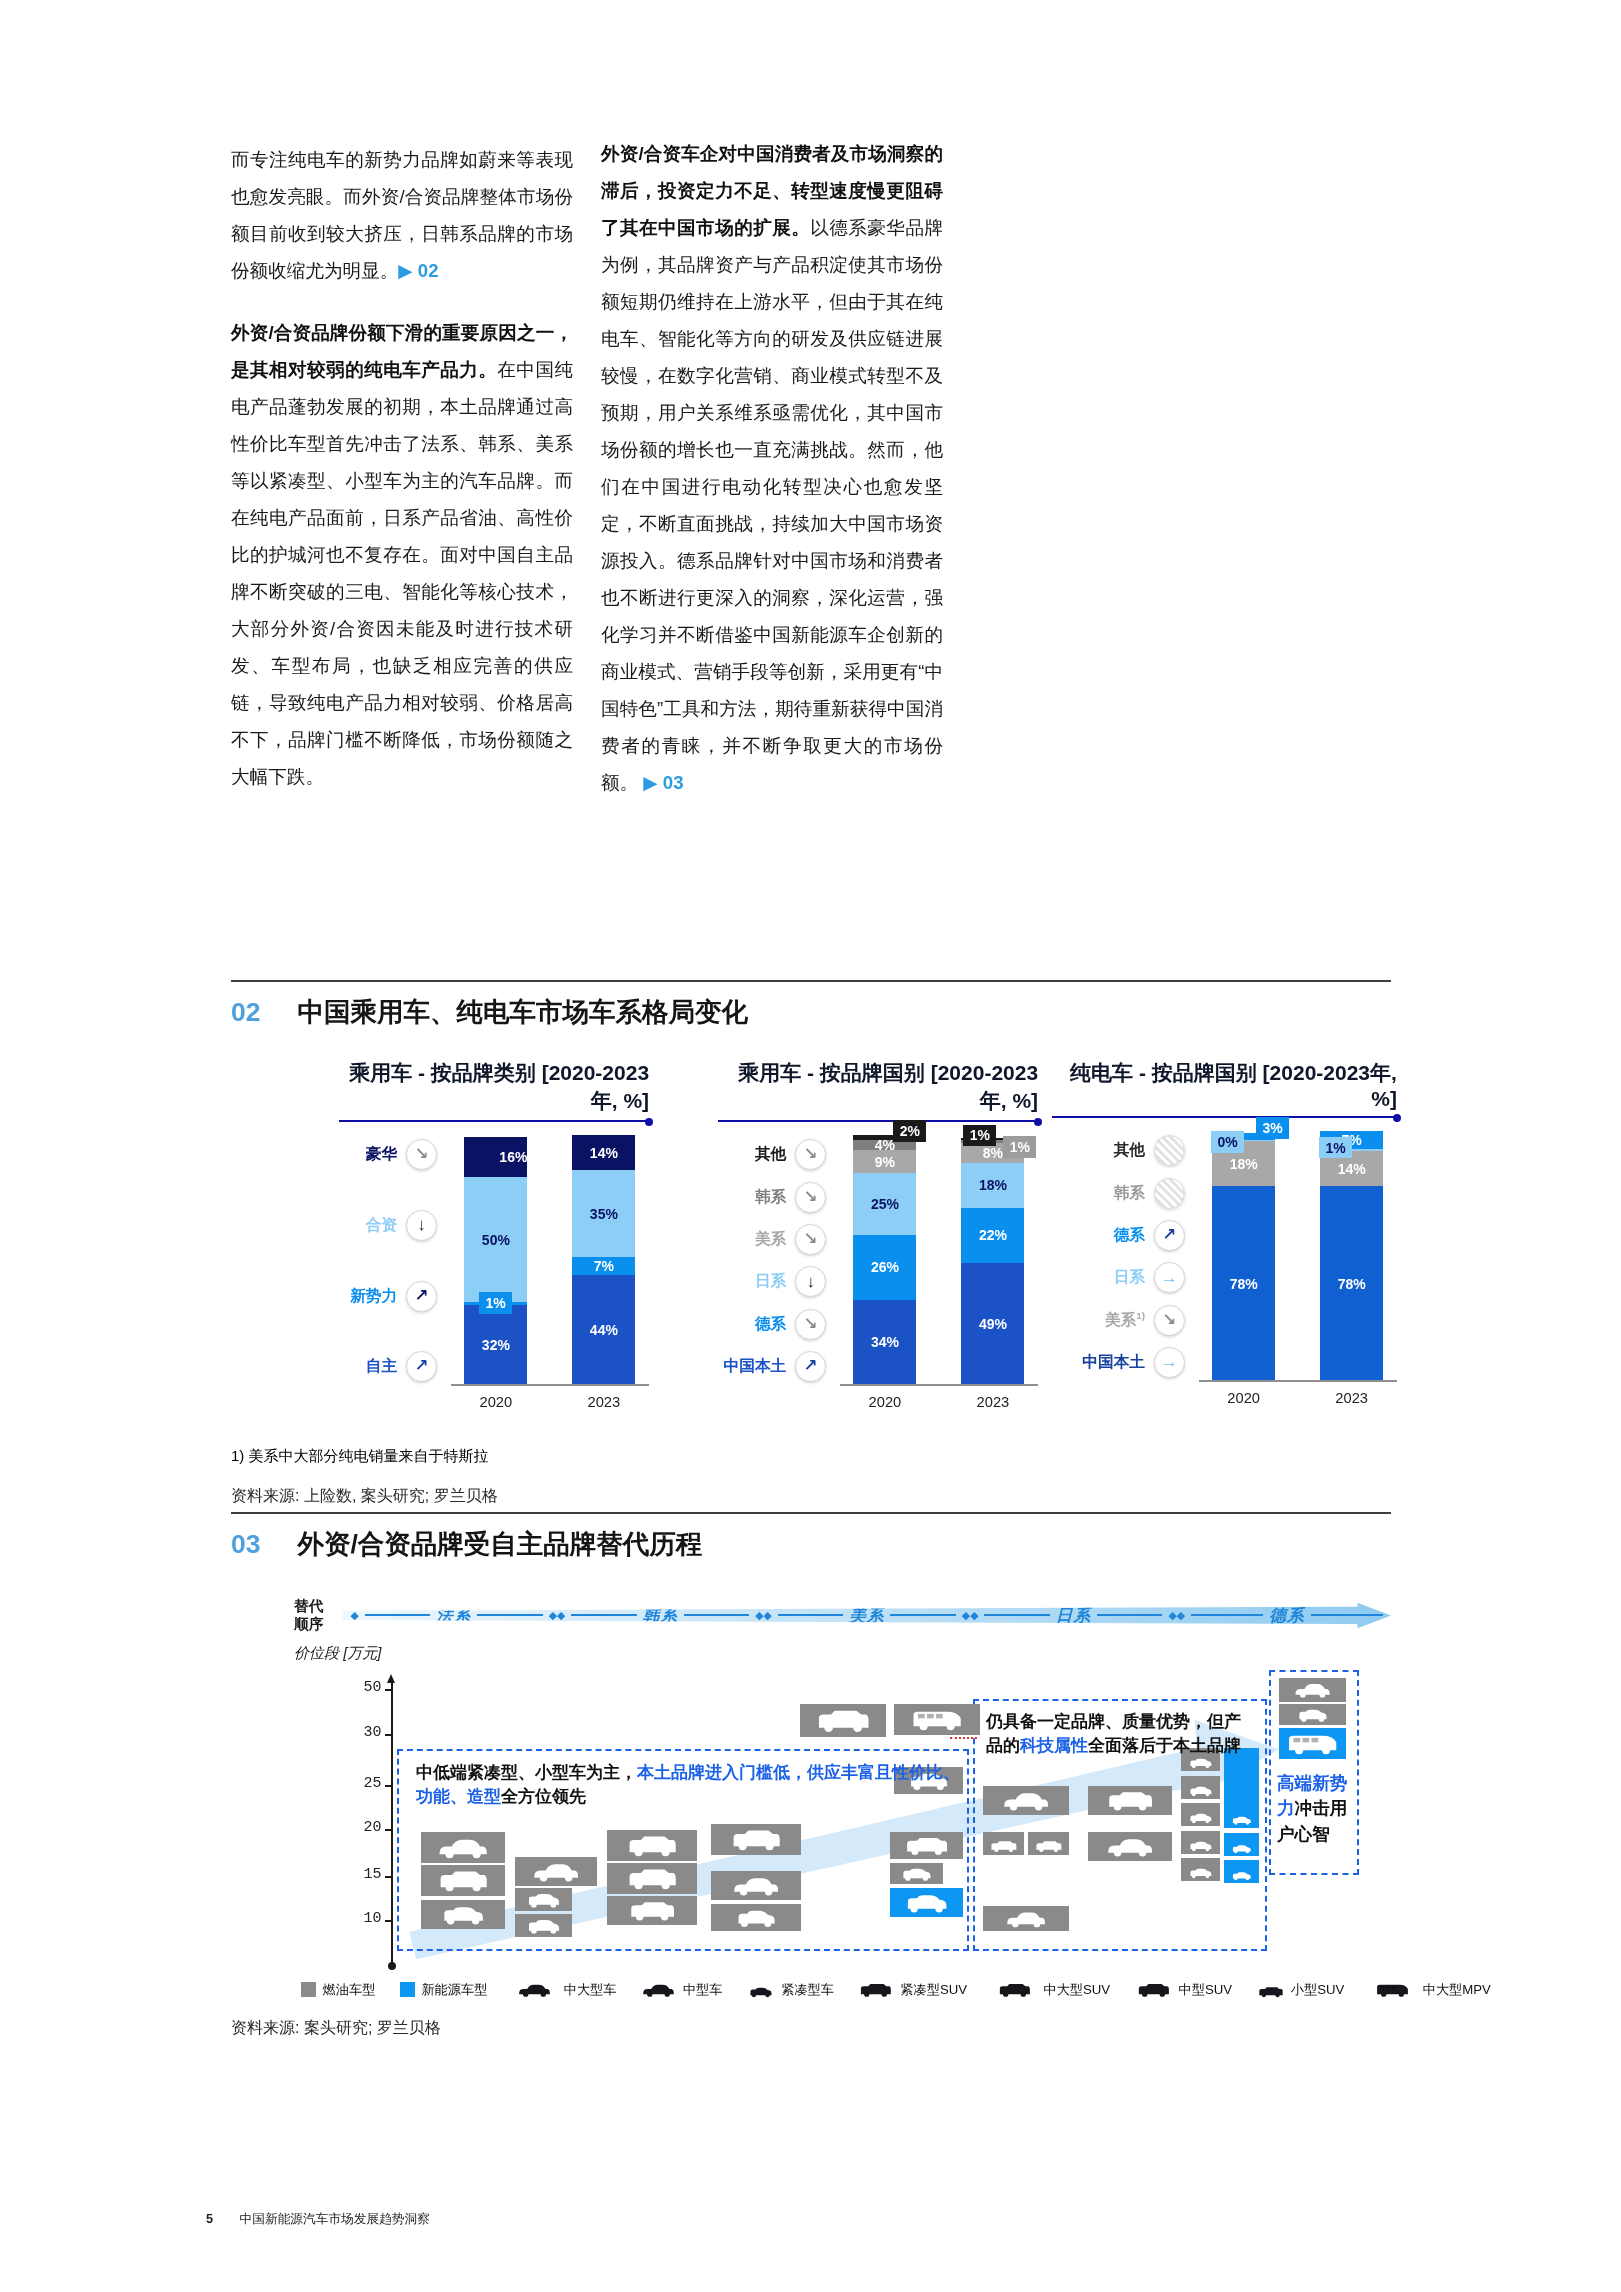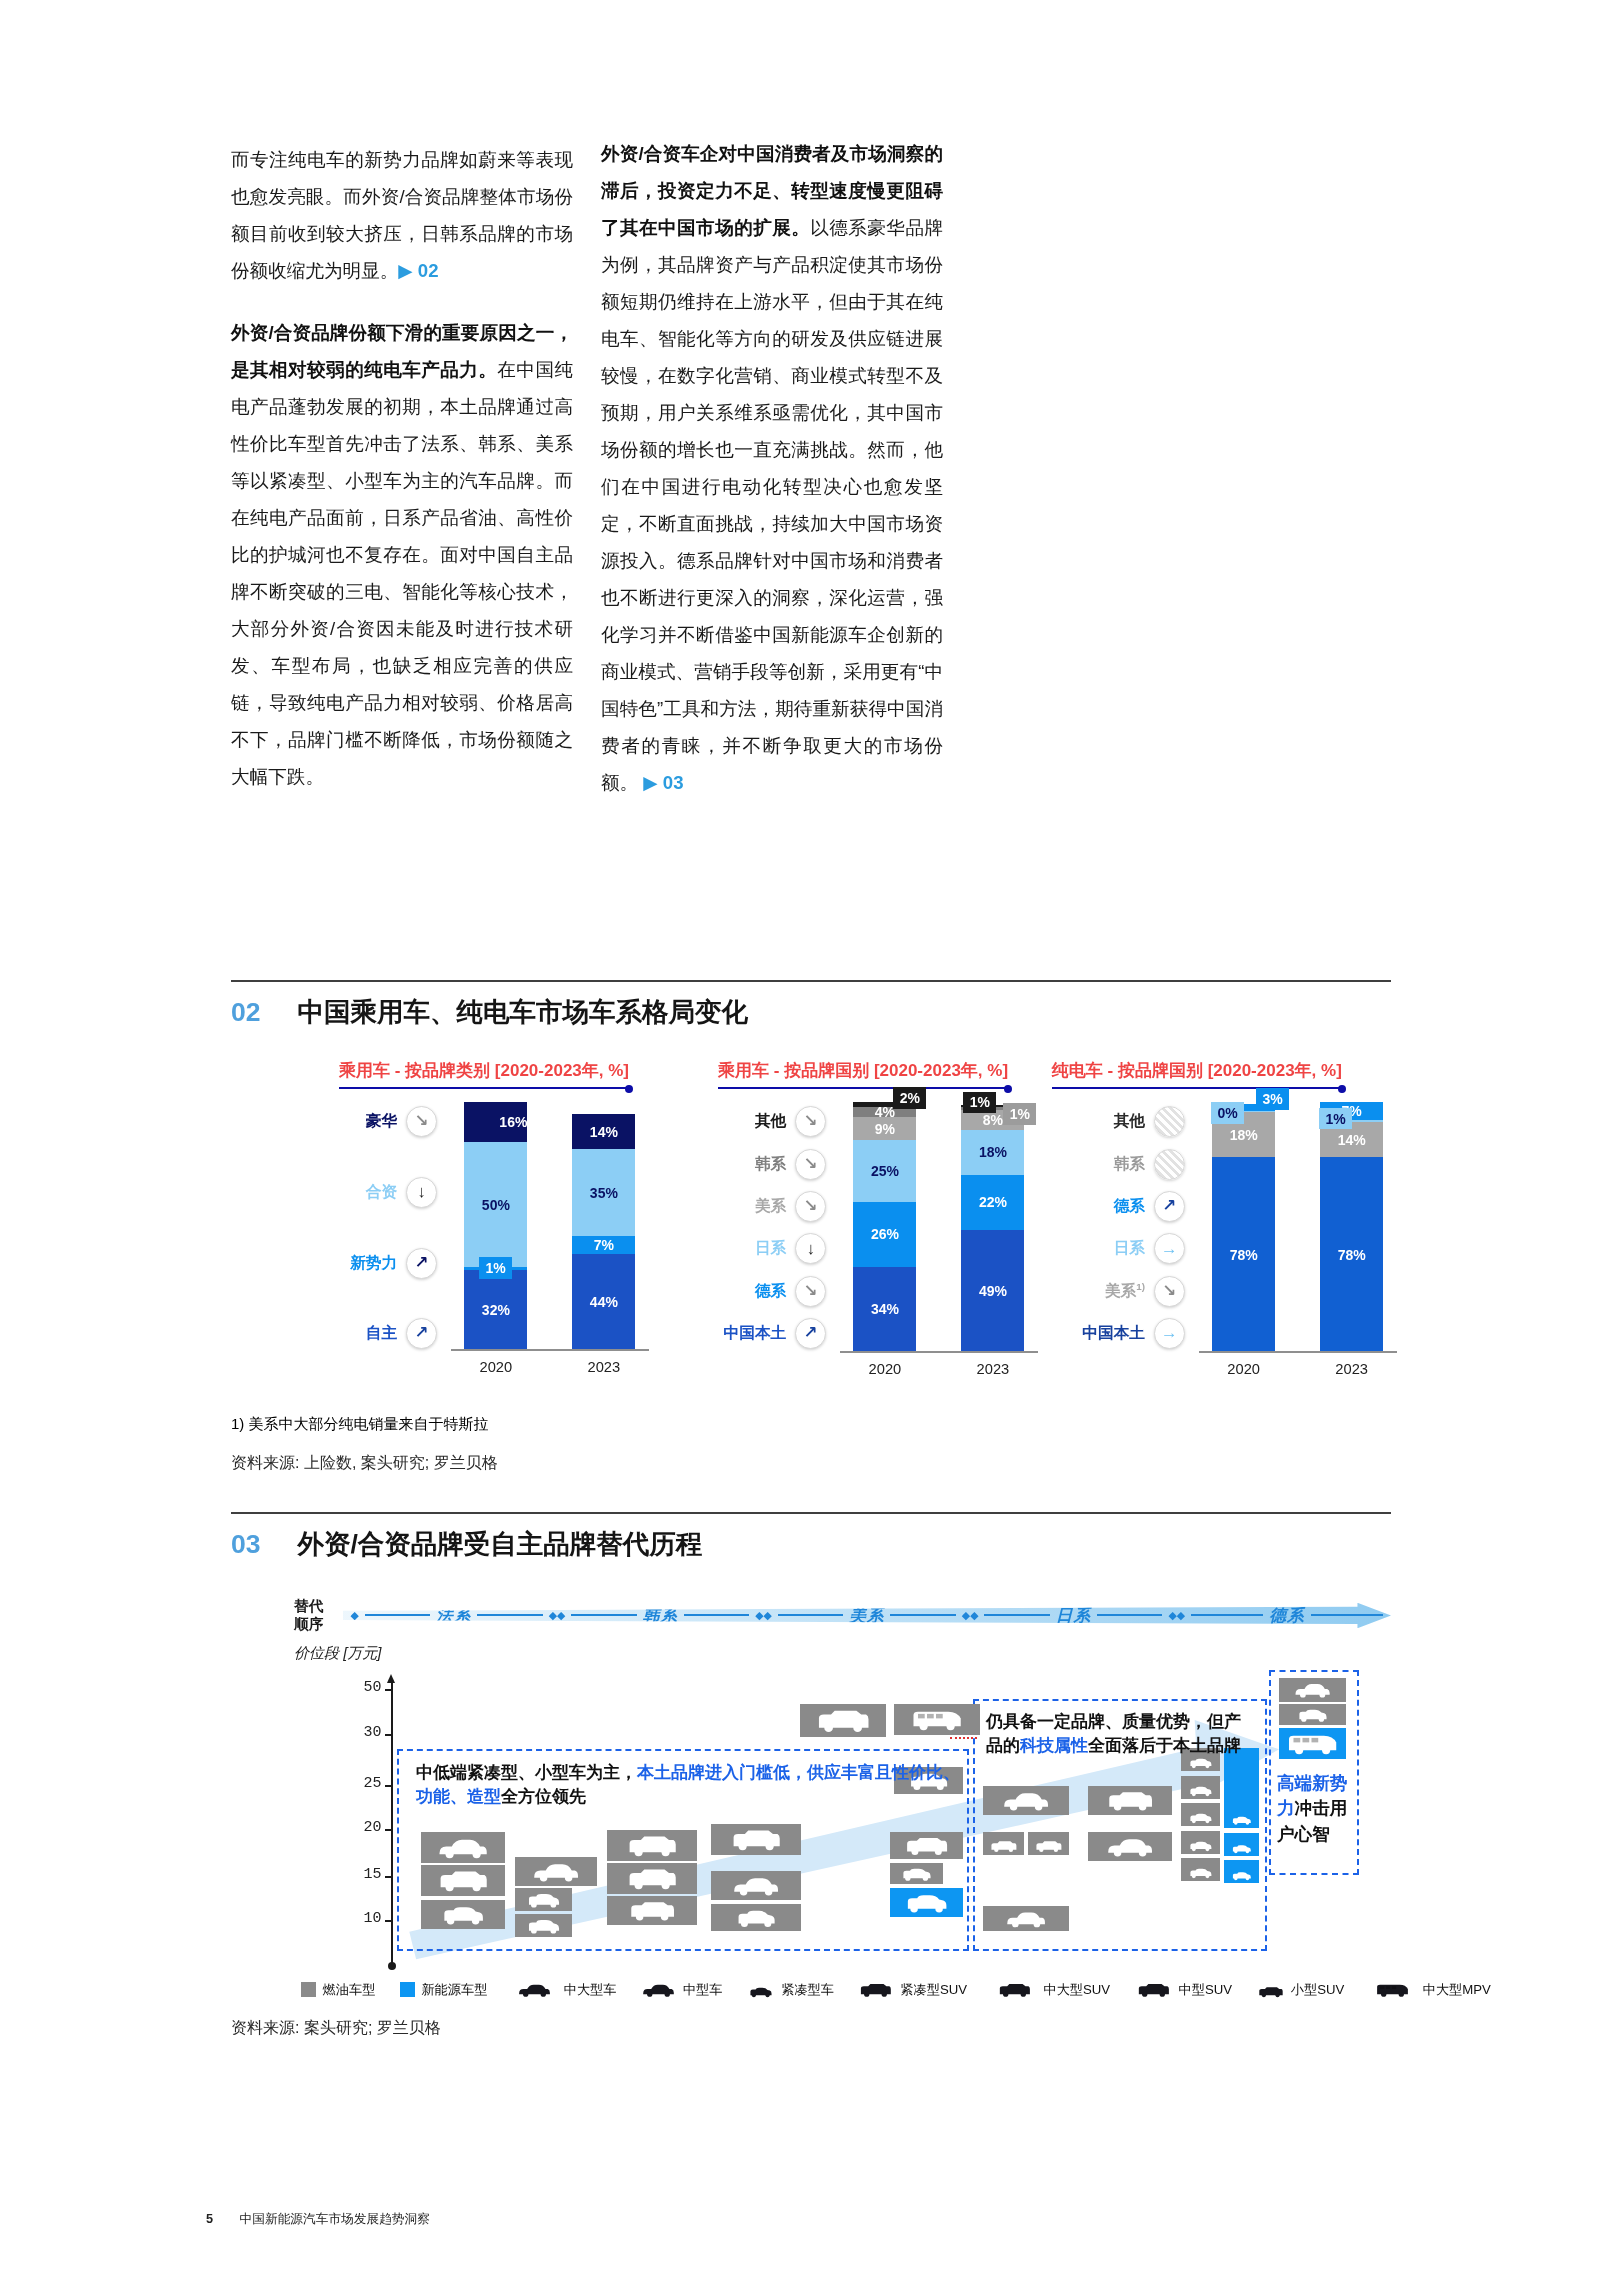--- a/index.html
+++ b/index.html
@@ -19,21 +19,21 @@
   .fig-header{display:flex;gap:37px;margin-top:11.8px;align-items:baseline;}
   .fig-num{color:#4FA0DD;font-size:26.5px;font-weight:bold;}
   .fig-title{font-size:26.5px;font-weight:bold;color:#151515;}
   .footnote{margin-top:35px;color:#000000;font-size:15px;}
   .source{margin-top:19.6px;color:#2A2A2A;font-size:16px;}
   
   .charts-row{display:flex;margin-top:29px;margin-left:108px;}
   .chart{margin-right:69px;}
   .chart:nth-child(2){margin-right:13.7px;}
   .chart:last-child{margin-right:0;}
-  .chart-title{display:inline-block;font-size:17px;font-weight:bold;color:#ef4444;
+  .chart-title{display:inline-block;font-size:21px;font-weight:bold;color:#0f172a;
                padding-bottom:4.9px;border-bottom:2.5px solid #0D0DA8;position:relative;text-align:right;}
   .chart-title::after{content:"";position:absolute;right:-3.9px;bottom:-5.9px;width:7.8px;height:7.8px;border-radius:50%;background:#0D0DA8;}
   .chart-body{display:flex;margin-top:13.7px;}
   .legend{display:flex;flex-direction:column;justify-content:space-between;height:243px;padding:3.9px 0;margin-right:13.7px;}
   .chart[data-chart="0"] .legend{width:98px;}
   .chart[data-chart="1"] .legend{width:108px;}
   .chart[data-chart="2"] .legend{width:133px;}
   .lg-item{display:flex;align-items:center;justify-content:flex-end;gap:8.8px;}
   .lg-label{font-size:15.7px;font-weight:bold;white-space:nowrap;}
   .lg-label sup{font-size:9.8px;}
@@ -161,21 +161,21 @@
                 <div class="stack">
                   <div class="seg" style="height: 35px; background: rgb(10, 18, 100);">
                     <span class="seg-label" style="color: rgb(255, 255, 255);">14%</span>
                   </div>
                   <div class="seg" style="height: 87px; background: rgb(140, 206, 245);">
                     <span class="seg-label" style="color: rgb(10, 18, 100);">35%</span>
                   </div>
                   <div class="seg" style="height: 17.5px; background: rgb(10, 143, 239);">
                     <span class="seg-label" style="color: rgb(255, 255, 255);">7%</span>
                   </div>
-                  <div class="seg" style="height: 96px; background: rgb(27, 82, 197);">
+                  <div class="seg" style="height: 110px; background: rgb(27, 82, 197);">
                     <span class="seg-label" style="color: rgb(255, 255, 255);">44%</span>
                   </div>
                 </div>
                 <div class="cat-label">2023</div>
               </div>
               <div class="baseline"></div>
             </div>
         </div>
       </div>
       <div class="chart" data-chart="1">

